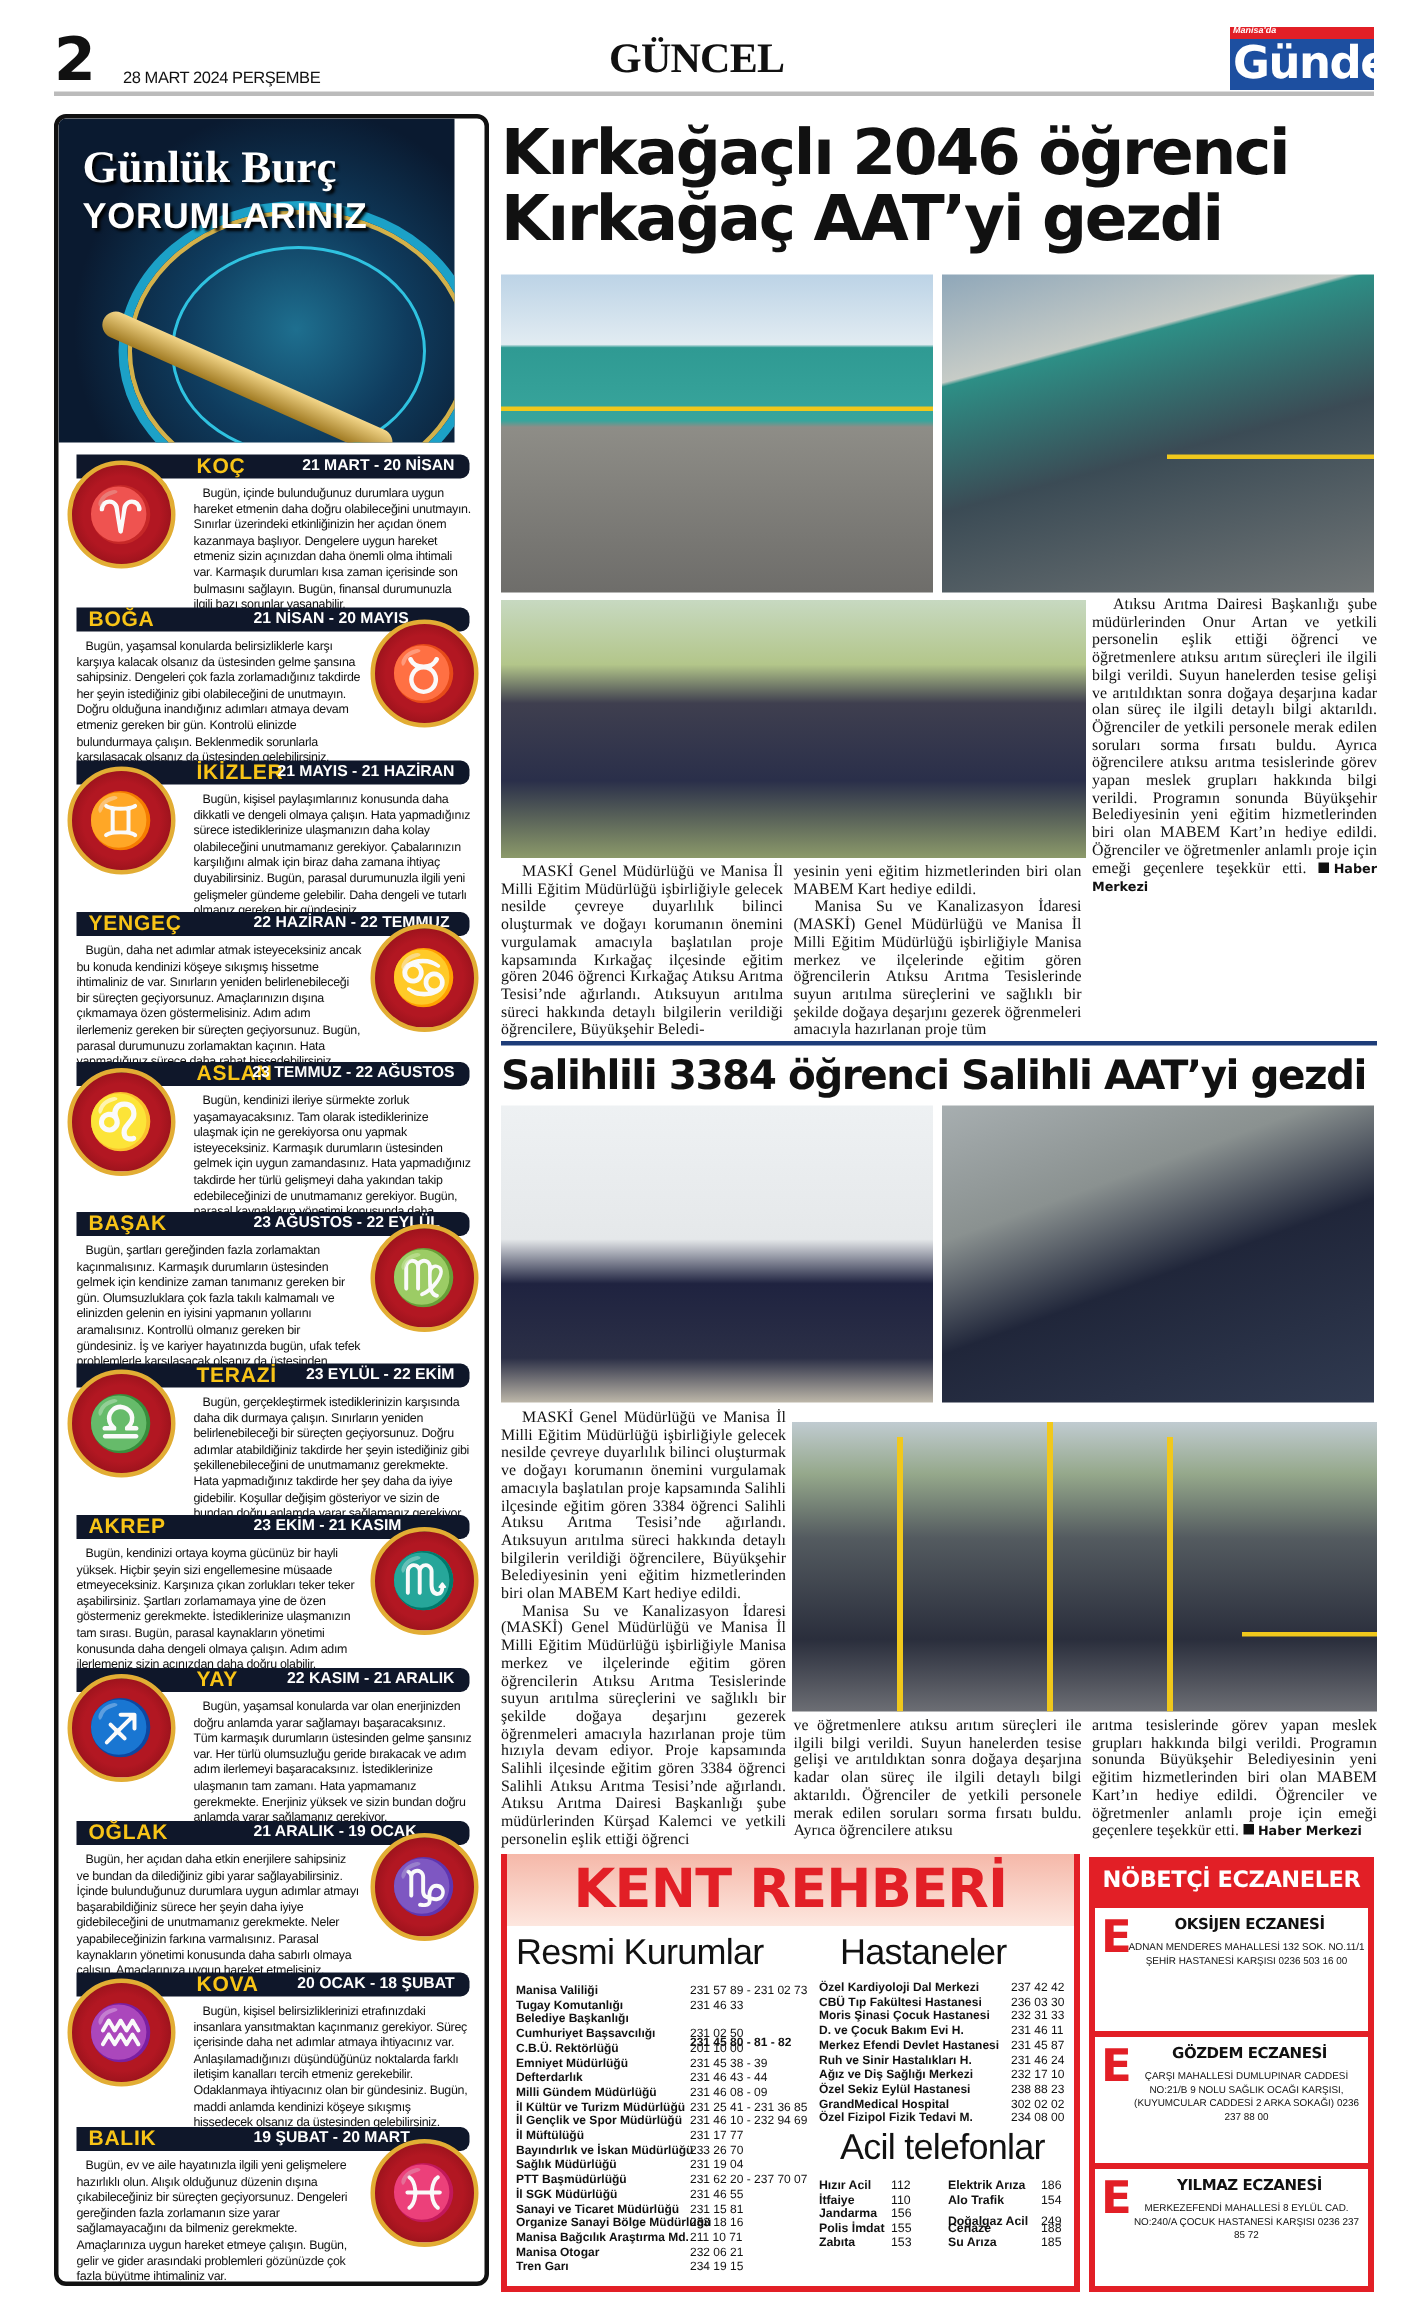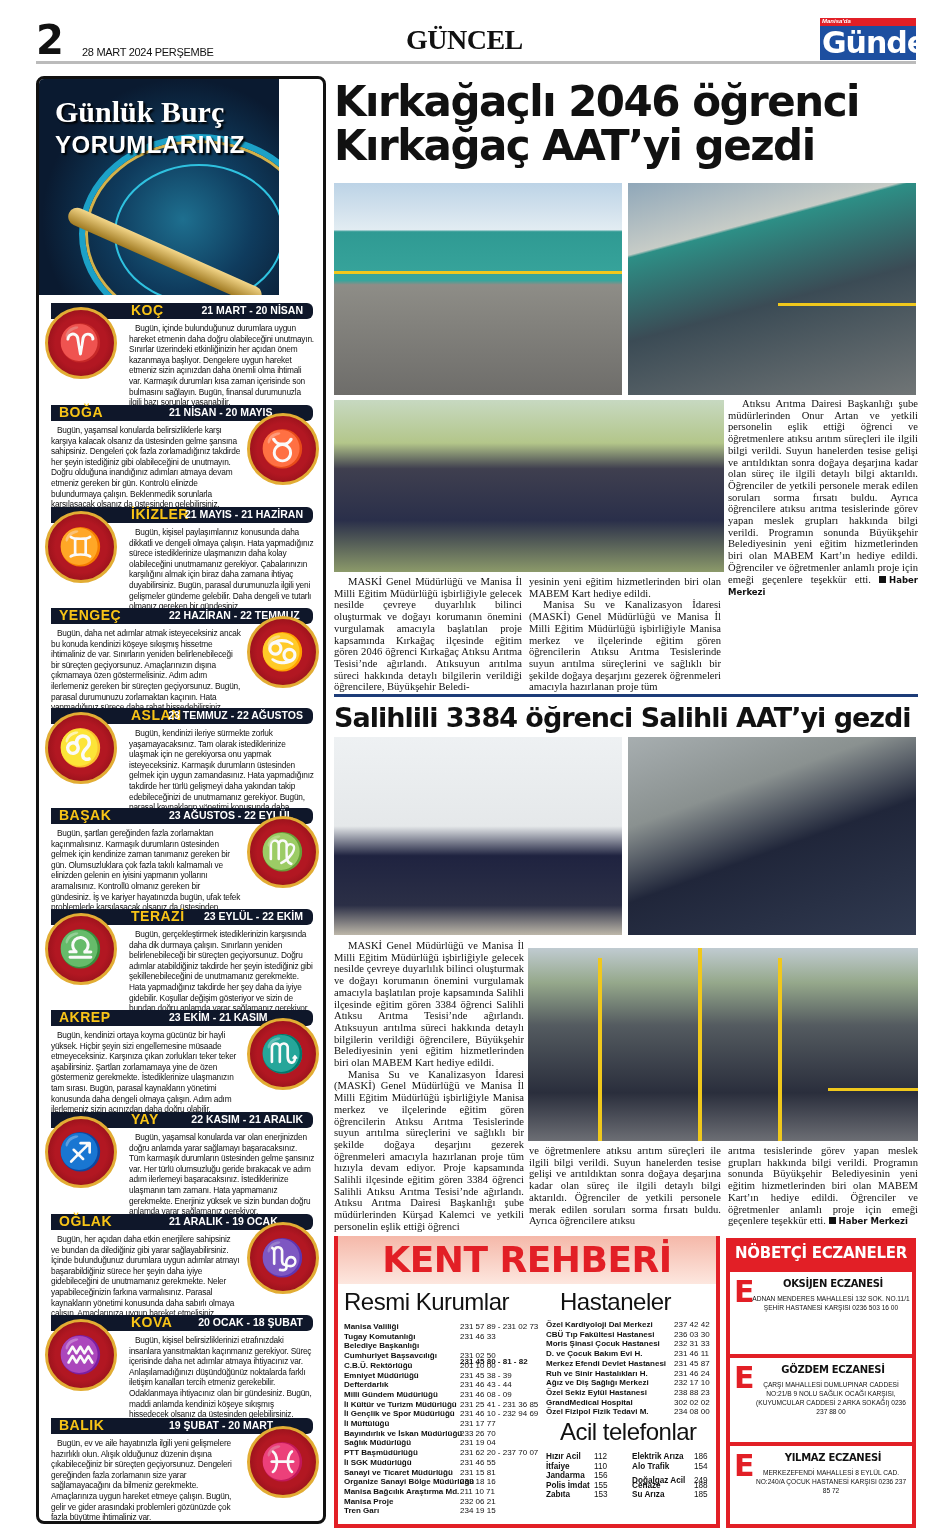--- a/index.html
+++ b/index.html
@@ -7,21 +7,21 @@
 .masthead{position:absolute;left:36px;top:18px;width:880px;height:46px;border-bottom:3px solid #bbb}
 .page-num{position:absolute;left:0;top:0;font-size:40px;font-weight:bold;line-height:44px;font-family:"DejaVu Sans",sans-serif}
 .page-date{position:absolute;left:46px;top:28px;font-size:11px;letter-spacing:-0.3px}
 .section-title{position:absolute;left:370px;top:6px;font-family:"Liberation Serif",serif;font-size:28px;font-weight:bold;letter-spacing:-0.5px}
 .logo{position:absolute;right:0;top:0;width:96px;height:42px;background:#1d4fa0;border-top:8px solid #e21f26}
 .logo-top{position:absolute;left:2px;top:-8px;font-size:6px;color:#fff;font-style:italic;font-weight:bold}
 .logo-main{position:absolute;left:2px;top:0;font-size:30px;font-weight:bold;color:#fff;line-height:34px;letter-spacing:-1px;font-family:"DejaVu Sans",sans-serif}
 
 
 .horo{position:absolute;left:36px;top:76px;width:290px;height:1448px;border:3px solid #111;border-radius:8px;overflow:hidden;background:#fff}
-.horo-hero{position:absolute;left:0;top:0;width:240px;height:216px;background:radial-gradient(circle at 60% 65%,#1e6f8f 0%,#0f3c5e 35%,#0a1a30 70%);overflow:hidden}
+.horo-hero{position:absolute;left:0;top:0;width:264px;height:216px;background:radial-gradient(circle at 60% 65%,#1e6f8f 0%,#0f3c5e 35%,#0a1a30 70%);overflow:hidden}
 .wheel{position:absolute;left:40px;top:55px;width:240px;height:200px;border-radius:50%;border:6px solid #1ca1c7;box-shadow:0 0 0 3px #d3b14a inset}
 .wheel2{position:absolute;left:75px;top:85px;width:170px;height:140px;border-radius:50%;border:2px solid #2fc2e0}
 .scope{position:absolute;left:30px;top:125px;width:210px;height:18px;background:linear-gradient(#f4d78a,#a07a22);border-radius:9px;transform:rotate(24deg);transform-origin:left center}
 .hero-title1{position:absolute;left:16px;top:16px;font-family:"Liberation Serif",serif;font-size:30px;font-weight:bold;color:#fff;text-shadow:2px 2px 2px #000}
 .hero-title2{position:absolute;left:16px;top:52px;font-family:"Liberation Sans",sans-serif;font-size:24px;font-weight:bold;color:#fff;text-shadow:2px 2px 2px #000;letter-spacing:0.5px}
 
 .sign{position:absolute;left:6px;width:272px;height:100px}
 .sign-bar{position:absolute;left:6px;top:0;width:262px;height:16px;background:#0f172a;border-radius:0 6px 6px 0}
 .sign-name{position:absolute;top:-1px;font-size:14px;font-weight:bold;color:#f8c417;letter-spacing:0.5px}
 .sign-dates{position:absolute;top:1px;font-size:10.5px;font-weight:bold;color:#fff}
@@ -312,21 +312,21 @@
       </div>
       <div class="r" style="position: relative;">
         <span class="n">Organize Sanayi Bölge Müdürlüğü</span>
         <span class="v" style="left: 116px; top: 0px;">233 18 16</span>
       </div>
       <div class="r" style="position: relative;">
         <span class="n">Manisa Bağcılık Araştırma Md.</span>
         <span class="v" style="left: 116px; top: 0px;">211 10 71</span>
       </div>
       <div class="r" style="position: relative;">
-        <span class="n">Manisa Proje</span>
+        <span class="n">Manisa Otogar</span>
         <span class="v" style="left: 116px; top: 0px;">232 06 21</span>
       </div>
       <div class="r" style="position: relative;">
         <span class="n">Tren Garı</span>
         <span class="v" style="left: 116px; top: 0px;">234 19 15</span>
       </div>
     </div>
   <div class="kent-list" id="hast-list" style="left:208px;top:84px;width:170px">
       <div class="r" style="position: relative;">
         <span class="n">Özel Kardiyoloji Dal Merkezi</span>

